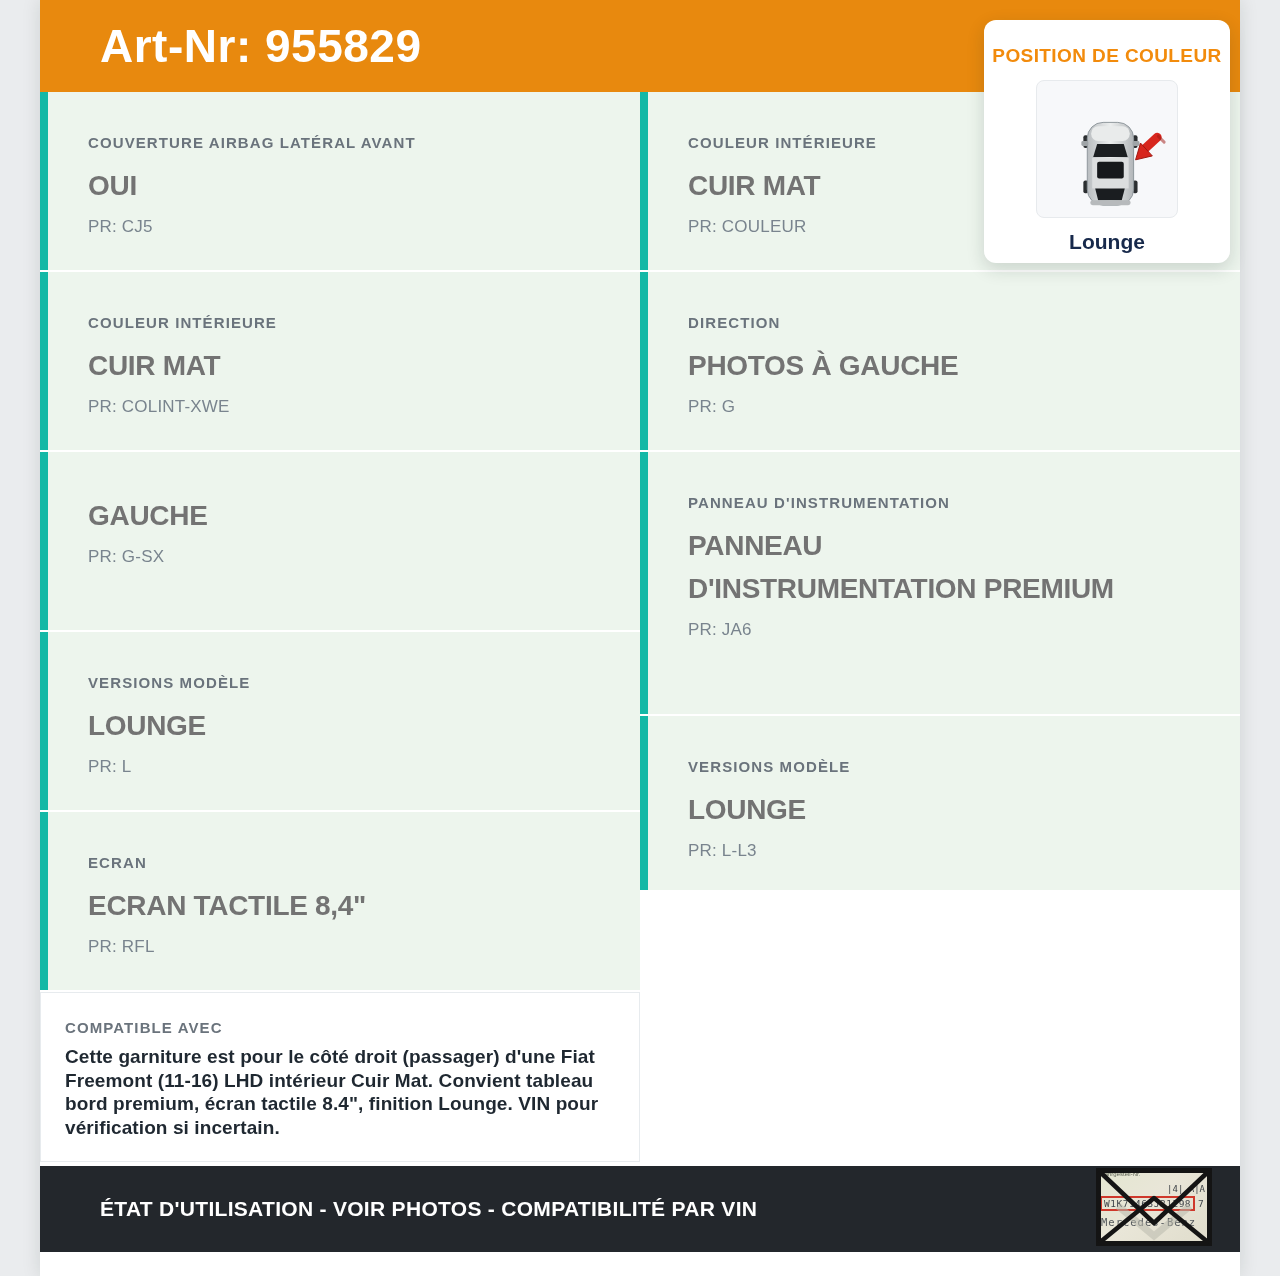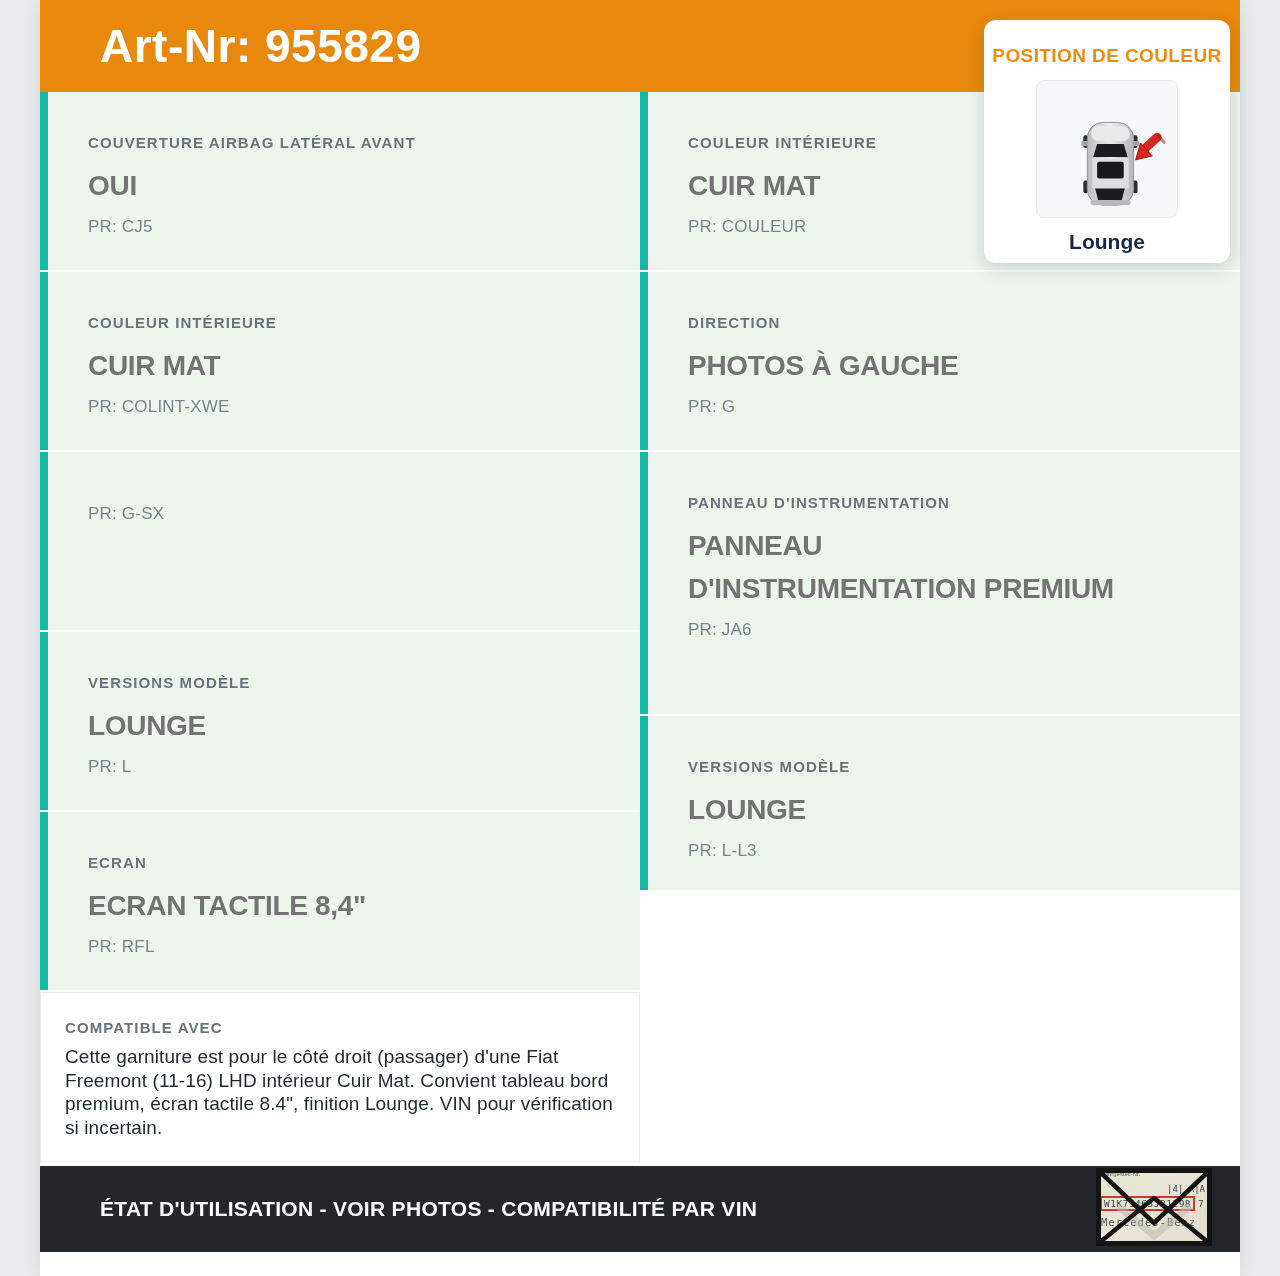--- a/index.html
+++ b/index.html
@@ -52,21 +52,21 @@
     font-size:17px;color:#79848e;margin-top:10px;letter-spacing:.2px;
   }
   
   .compat{
     box-sizing:border-box;height:170px;margin-bottom:4px;
     background:#ffffff;border:1px solid #e7ebee;
     padding:26px 12px 0 24px;
   }
   .compat .spec-label{margin-bottom:9px;}
   .compat-text{
-    font-size:19px;font-weight:normal;color:#1f2831;
+    font-size:19px;font-weight:bold;color:#1f2831;
     line-height:23.5px;max-width:568px;letter-spacing:.1px;
   }
   
   .pos-card{
     position:absolute;top:20px;right:10px;z-index:5;
     width:246px;height:243px;background:#ffffff;
     border-radius:12px;box-shadow:0 6px 18px rgba(20,40,30,.16);
     text-align:center;box-sizing:border-box;
   }
   .pos-title{
@@ -180,20 +180,21 @@
         <div class="spec-label">COUVERTURE AIRBAG LATÉRAL AVANT</div>
         <div class="spec-value">OUI</div>
         <div class="spec-pr">PR: CJ5</div>
       </section>
       <section class="card h178">
         <div class="spec-label">COULEUR INTÉRIEURE</div>
         <div class="spec-value">CUIR MAT</div>
         <div class="spec-pr">PR: COLINT-XWE</div>
       </section>
       <section class="card h178">
+        <div class="spec-value">GAUCHE</div>
         <div class="spec-pr">PR: G-SX</div>
       </section>
       <section class="card h178">
         <div class="spec-label">VERSIONS MODÈLE</div>
         <div class="spec-value">LOUNGE</div>
         <div class="spec-pr">PR: L</div>
       </section>
       <section class="card h178">
         <div class="spec-label">ECRAN</div>
         <div class="spec-value">ECRAN TACTILE 8,4"</div>

